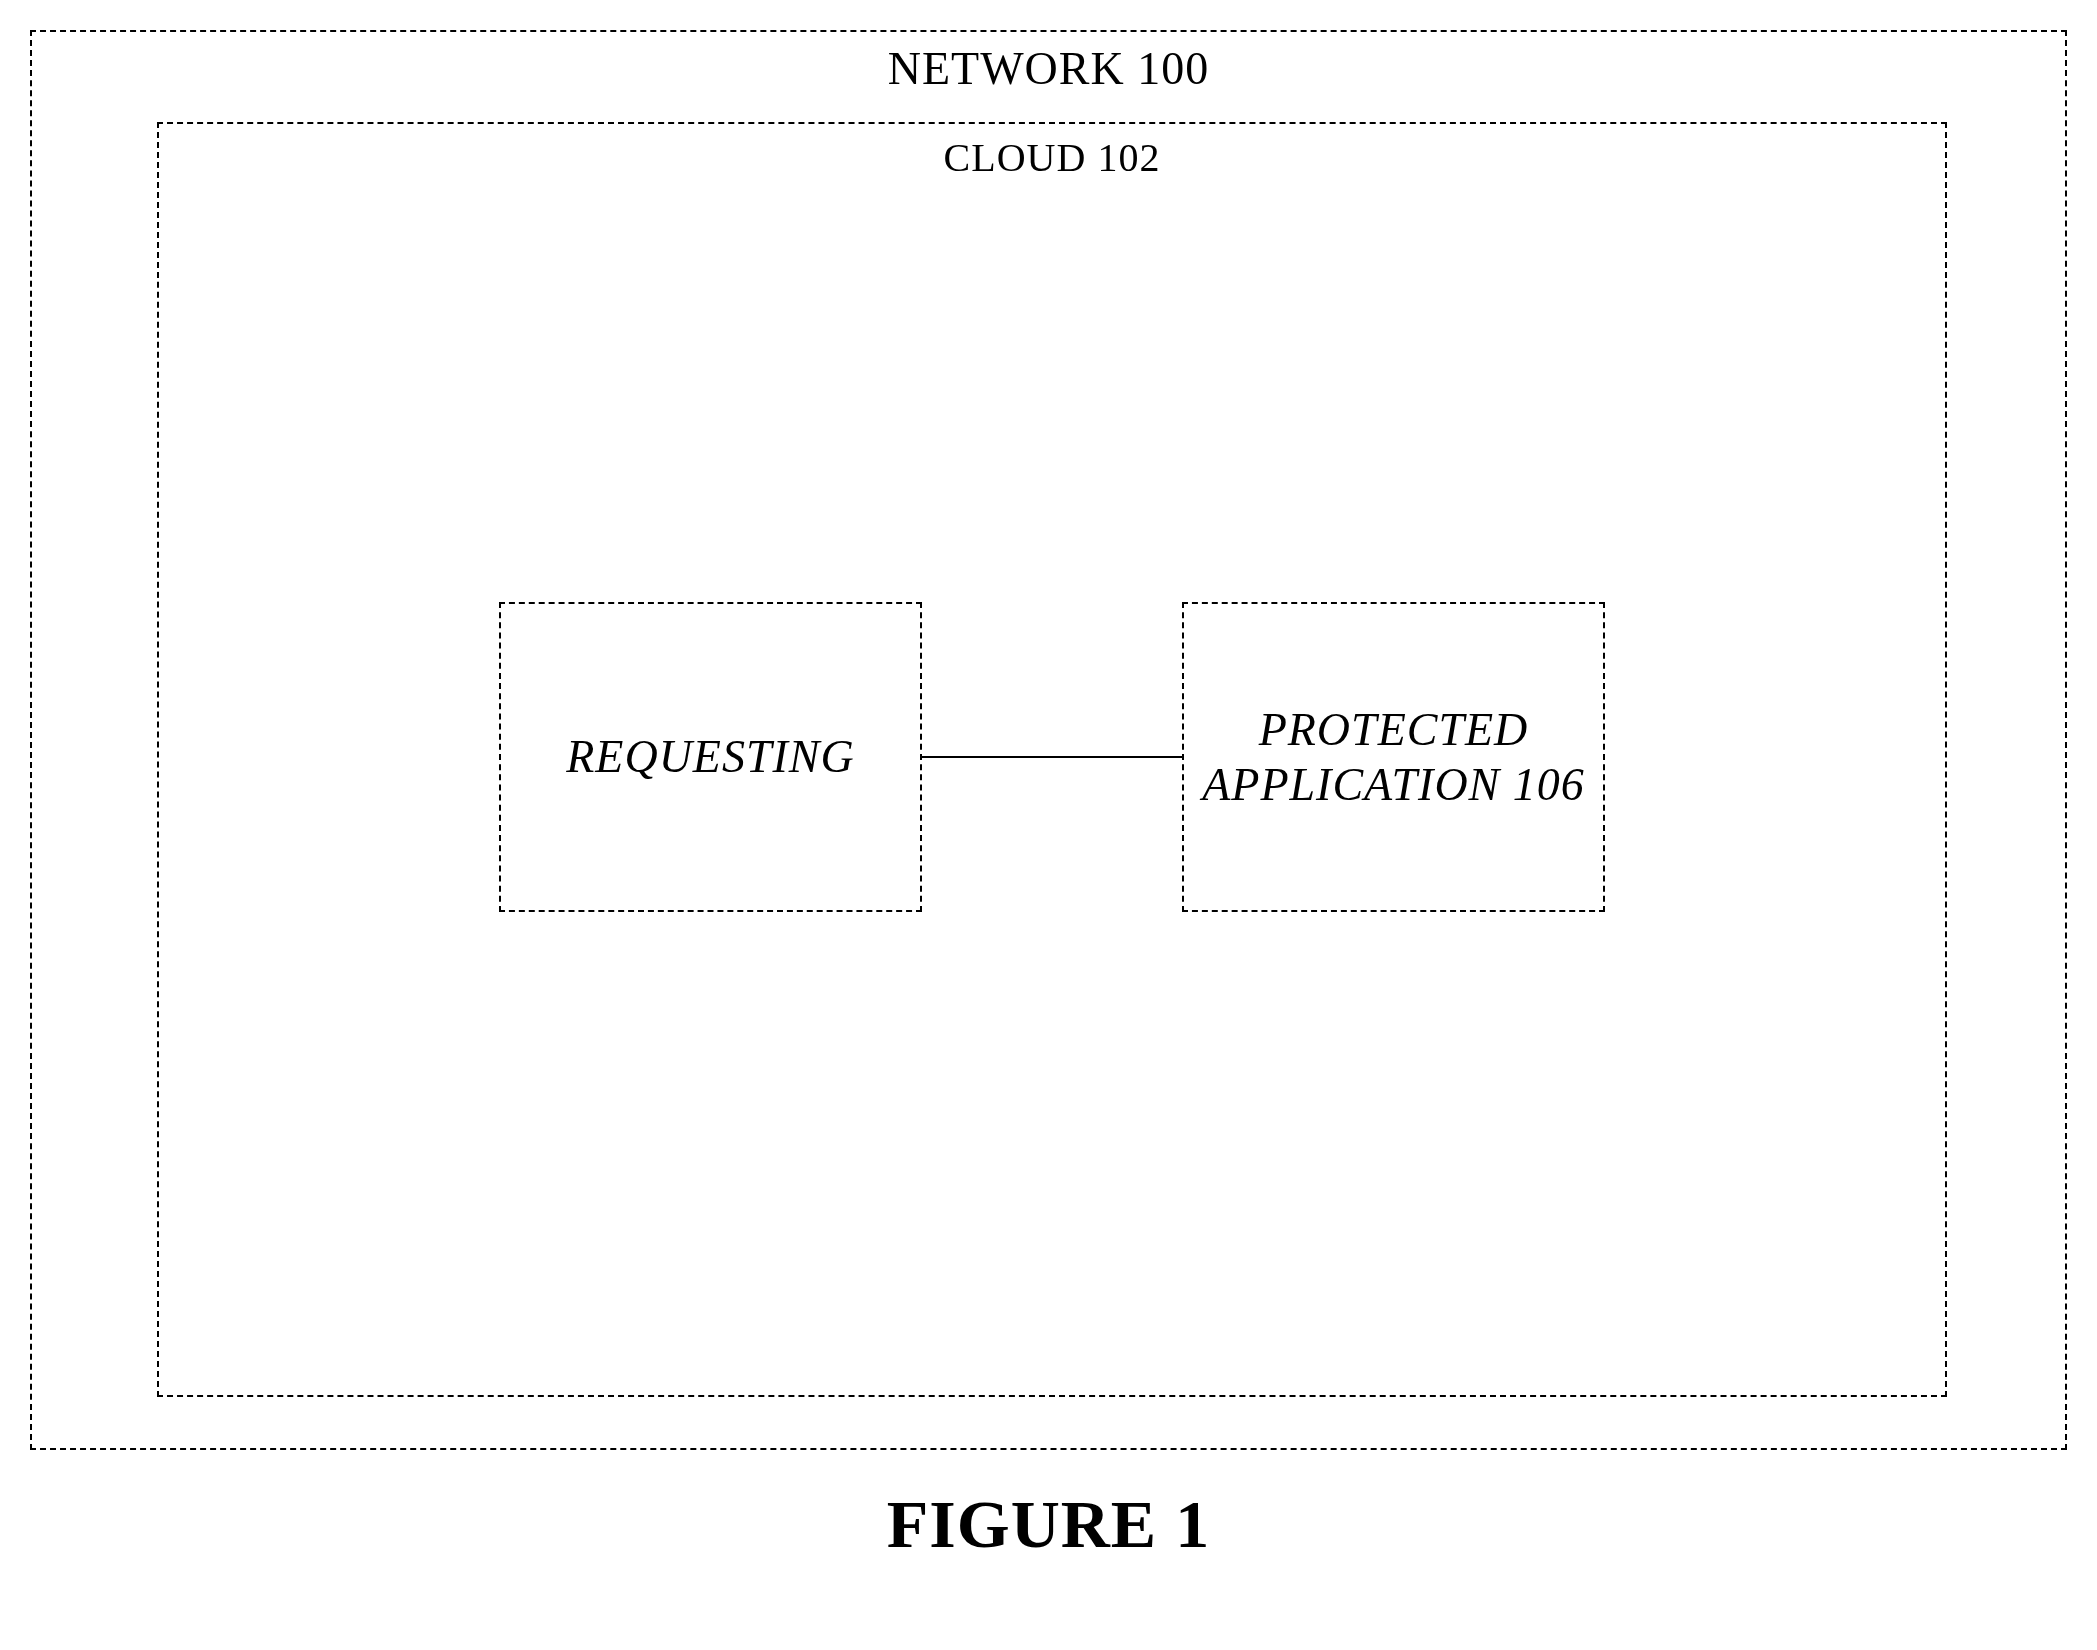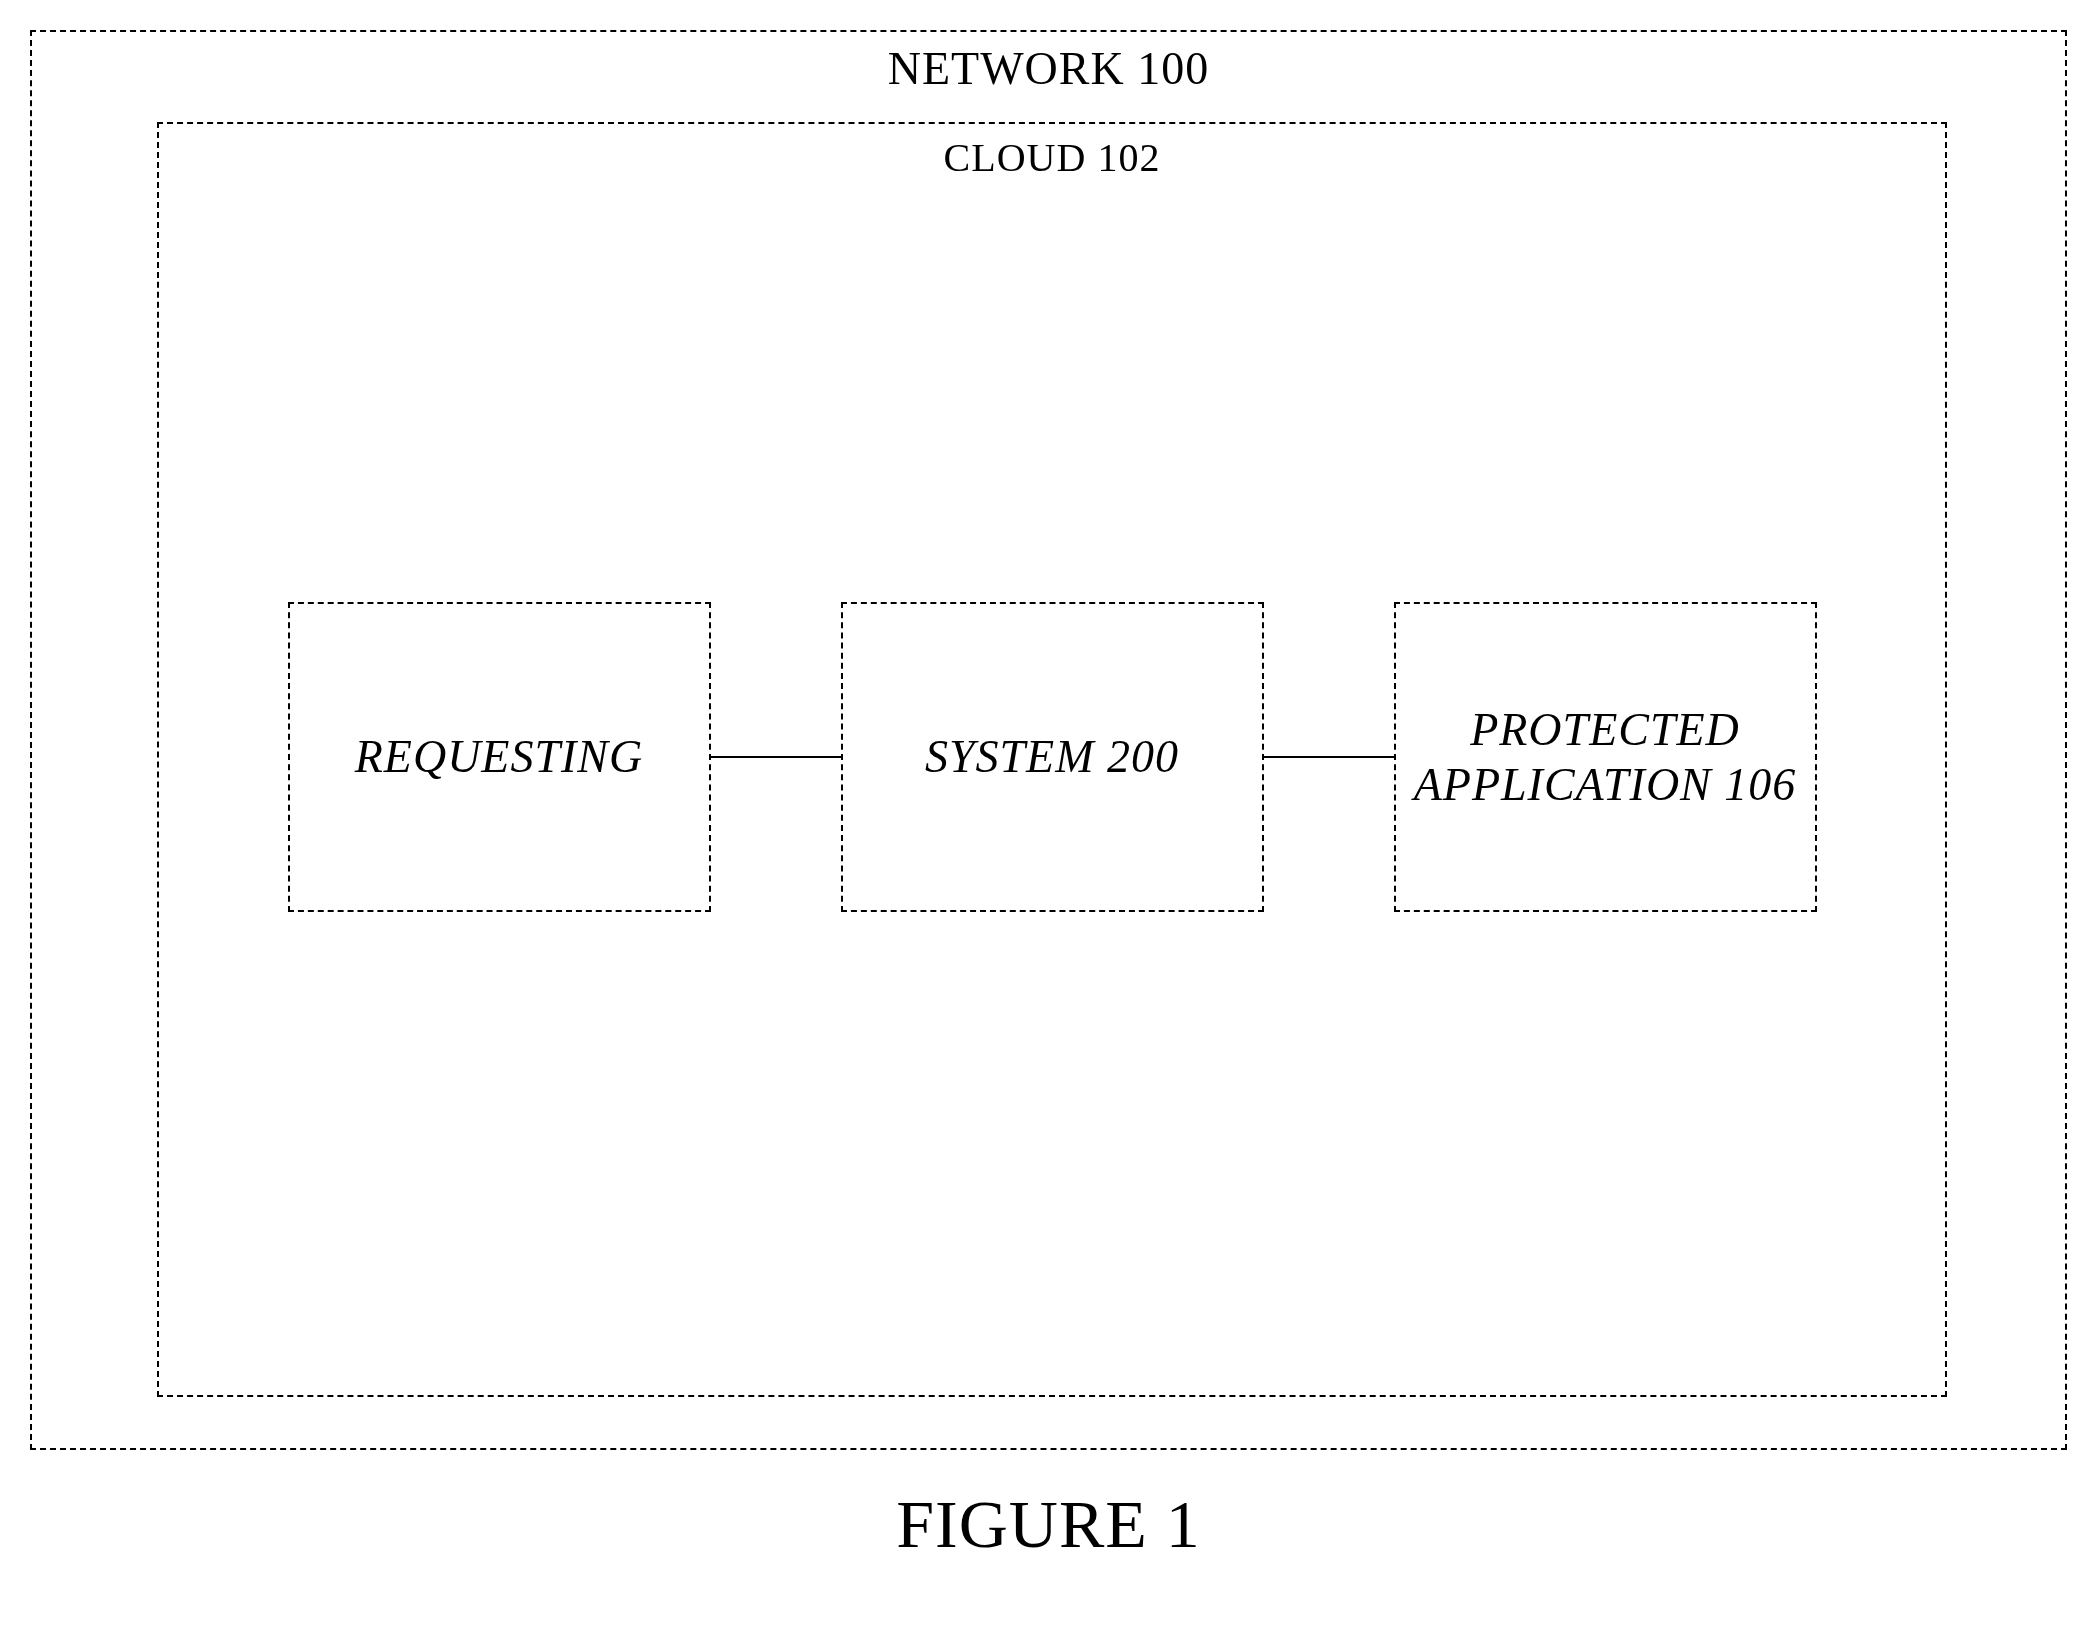--- a/index.html
+++ b/index.html
@@ -77,43 +77,40 @@
     width: 130px;
     height: 2px;
     background: #000000;
   }
   .figure-caption {
     position: absolute;
     top: 1485px;
     left: 50%;
     transform: translateX(-50%);
     font-size: 68px;
-    font-weight: normal;
+    font-weight: bold;
     letter-spacing: 1px;
   }
 </style>
 </head>
 <body>
 
 <div class="network-box">
   <div class="network-label">NETWORK 100</div>
 
   <div class="cloud-box">
     <div class="cloud-label">CLOUD 102</div>
 
     <div class="inner-boxes-row">
       <div class="inner-box">
         <div>REQUESTING</div>
       </div>
 
       <div class="connector"></div>
 
-      <div class="inner-box">
-        <div>SYSTEM 200</div>
-      </div>
 
       <div class="connector"></div>
 
       <div class="inner-box">
         <div>PROTECTED</div>
         <div>APPLICATION 106</div>
       </div>
     </div>
   </div>
 </div>

